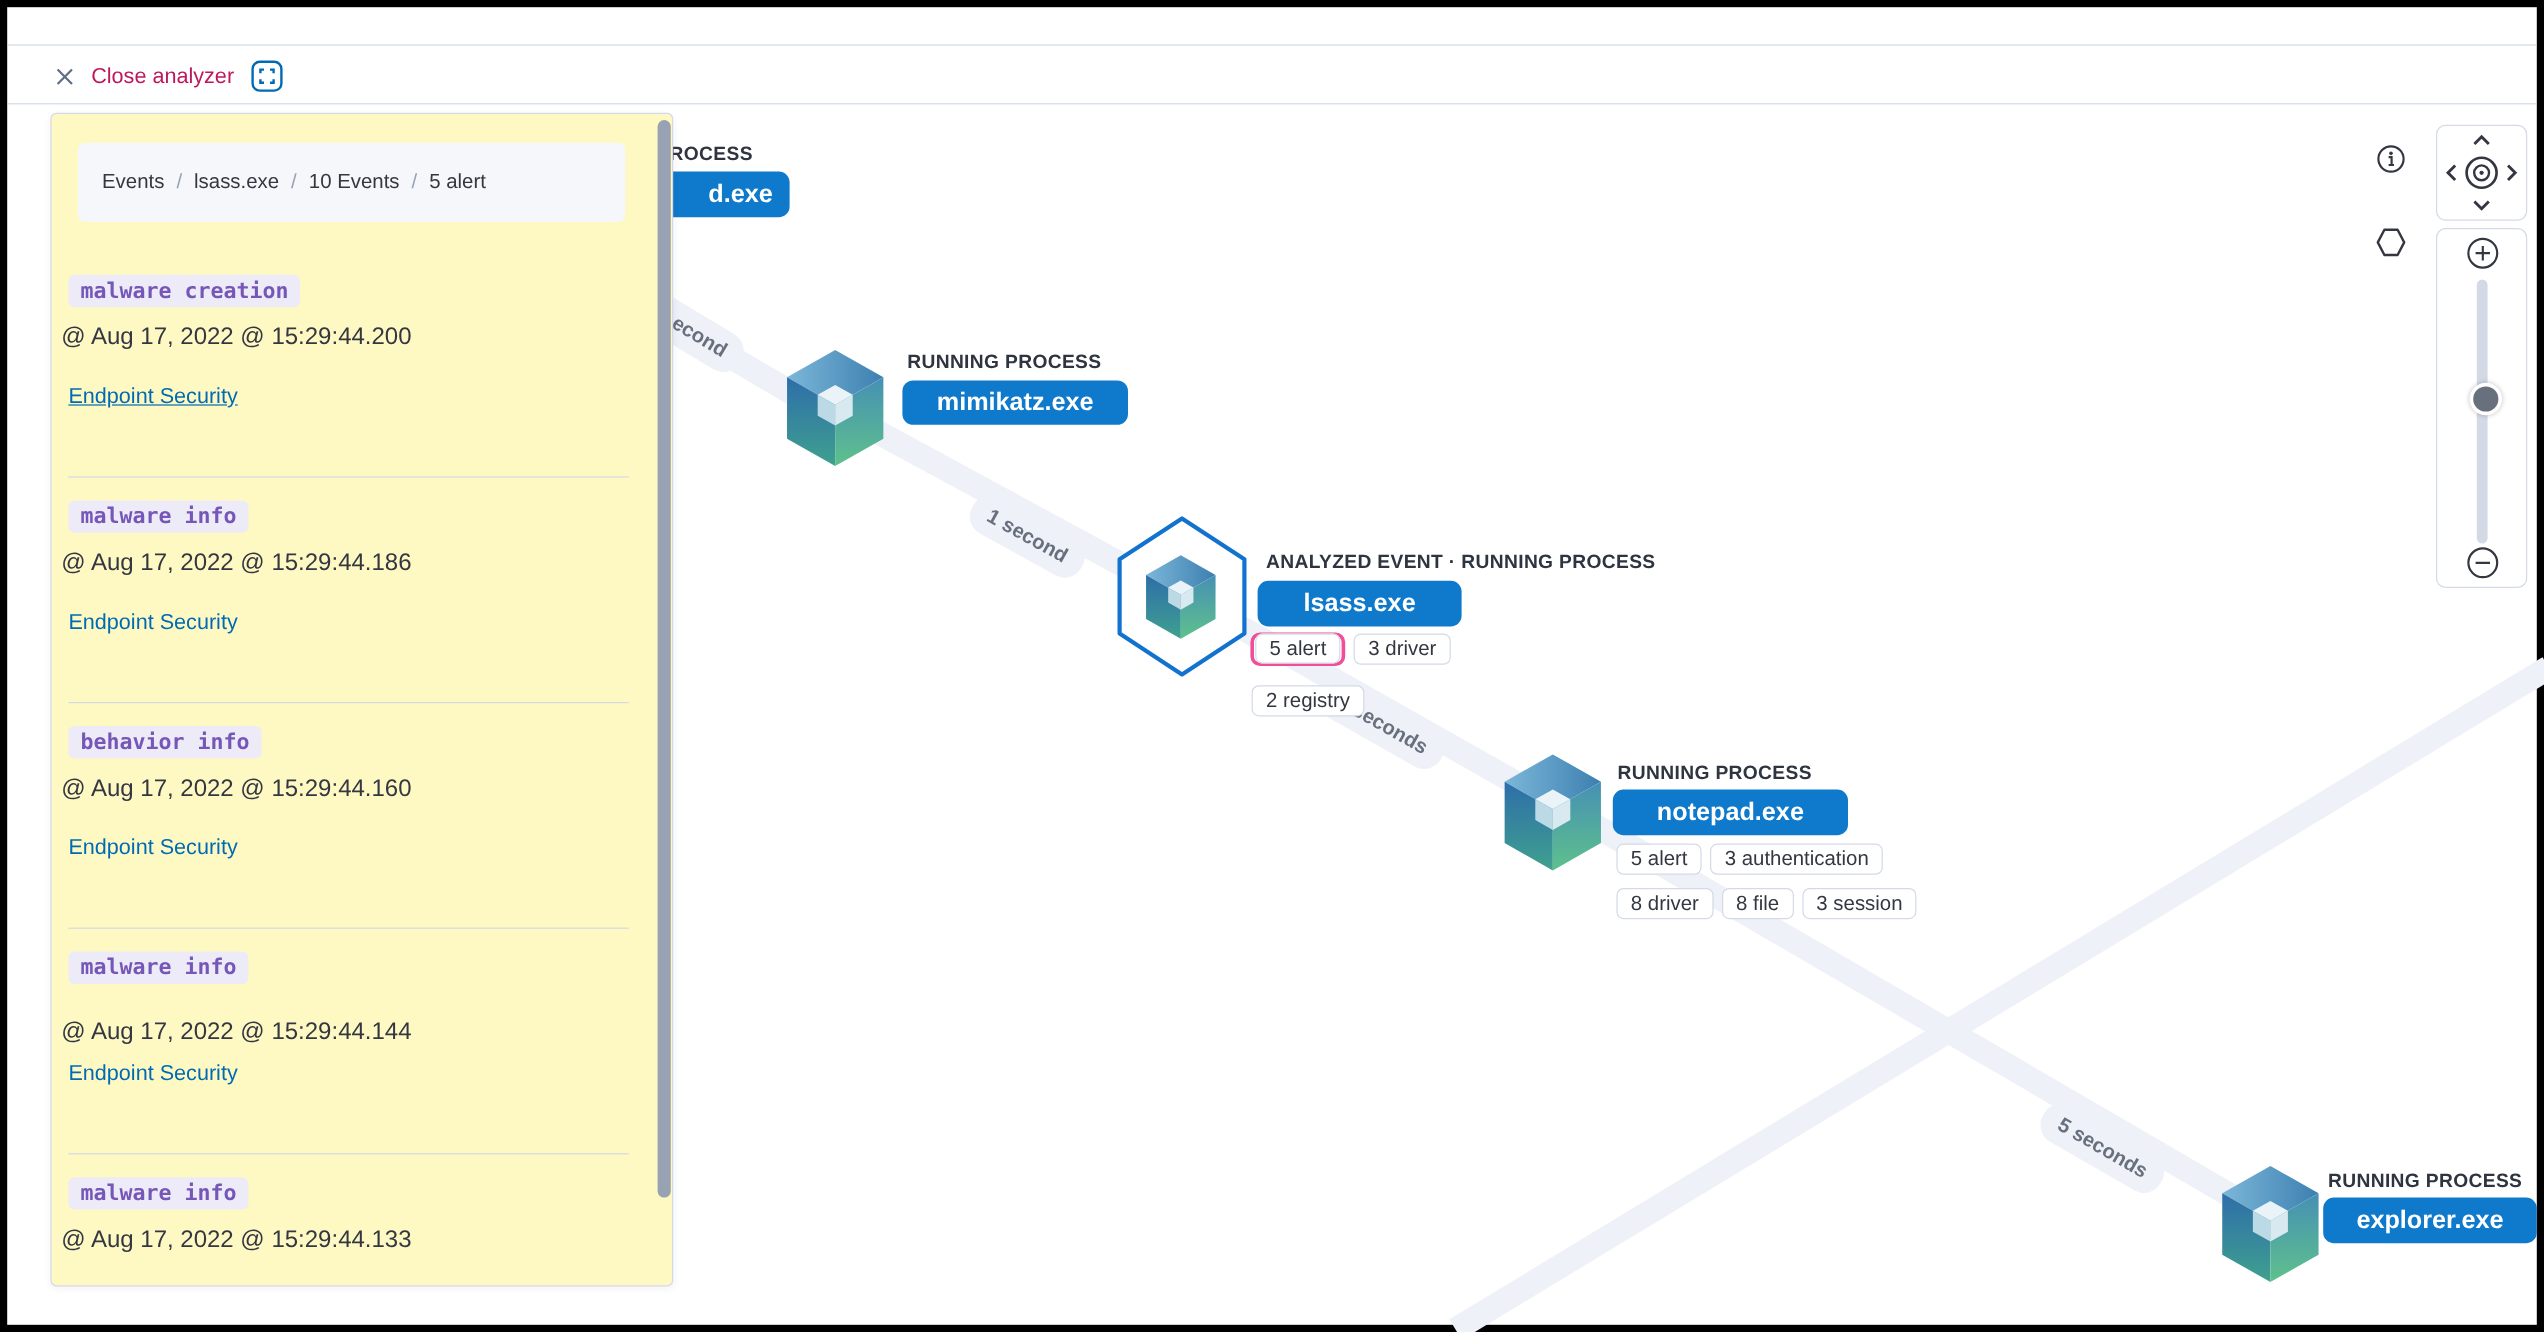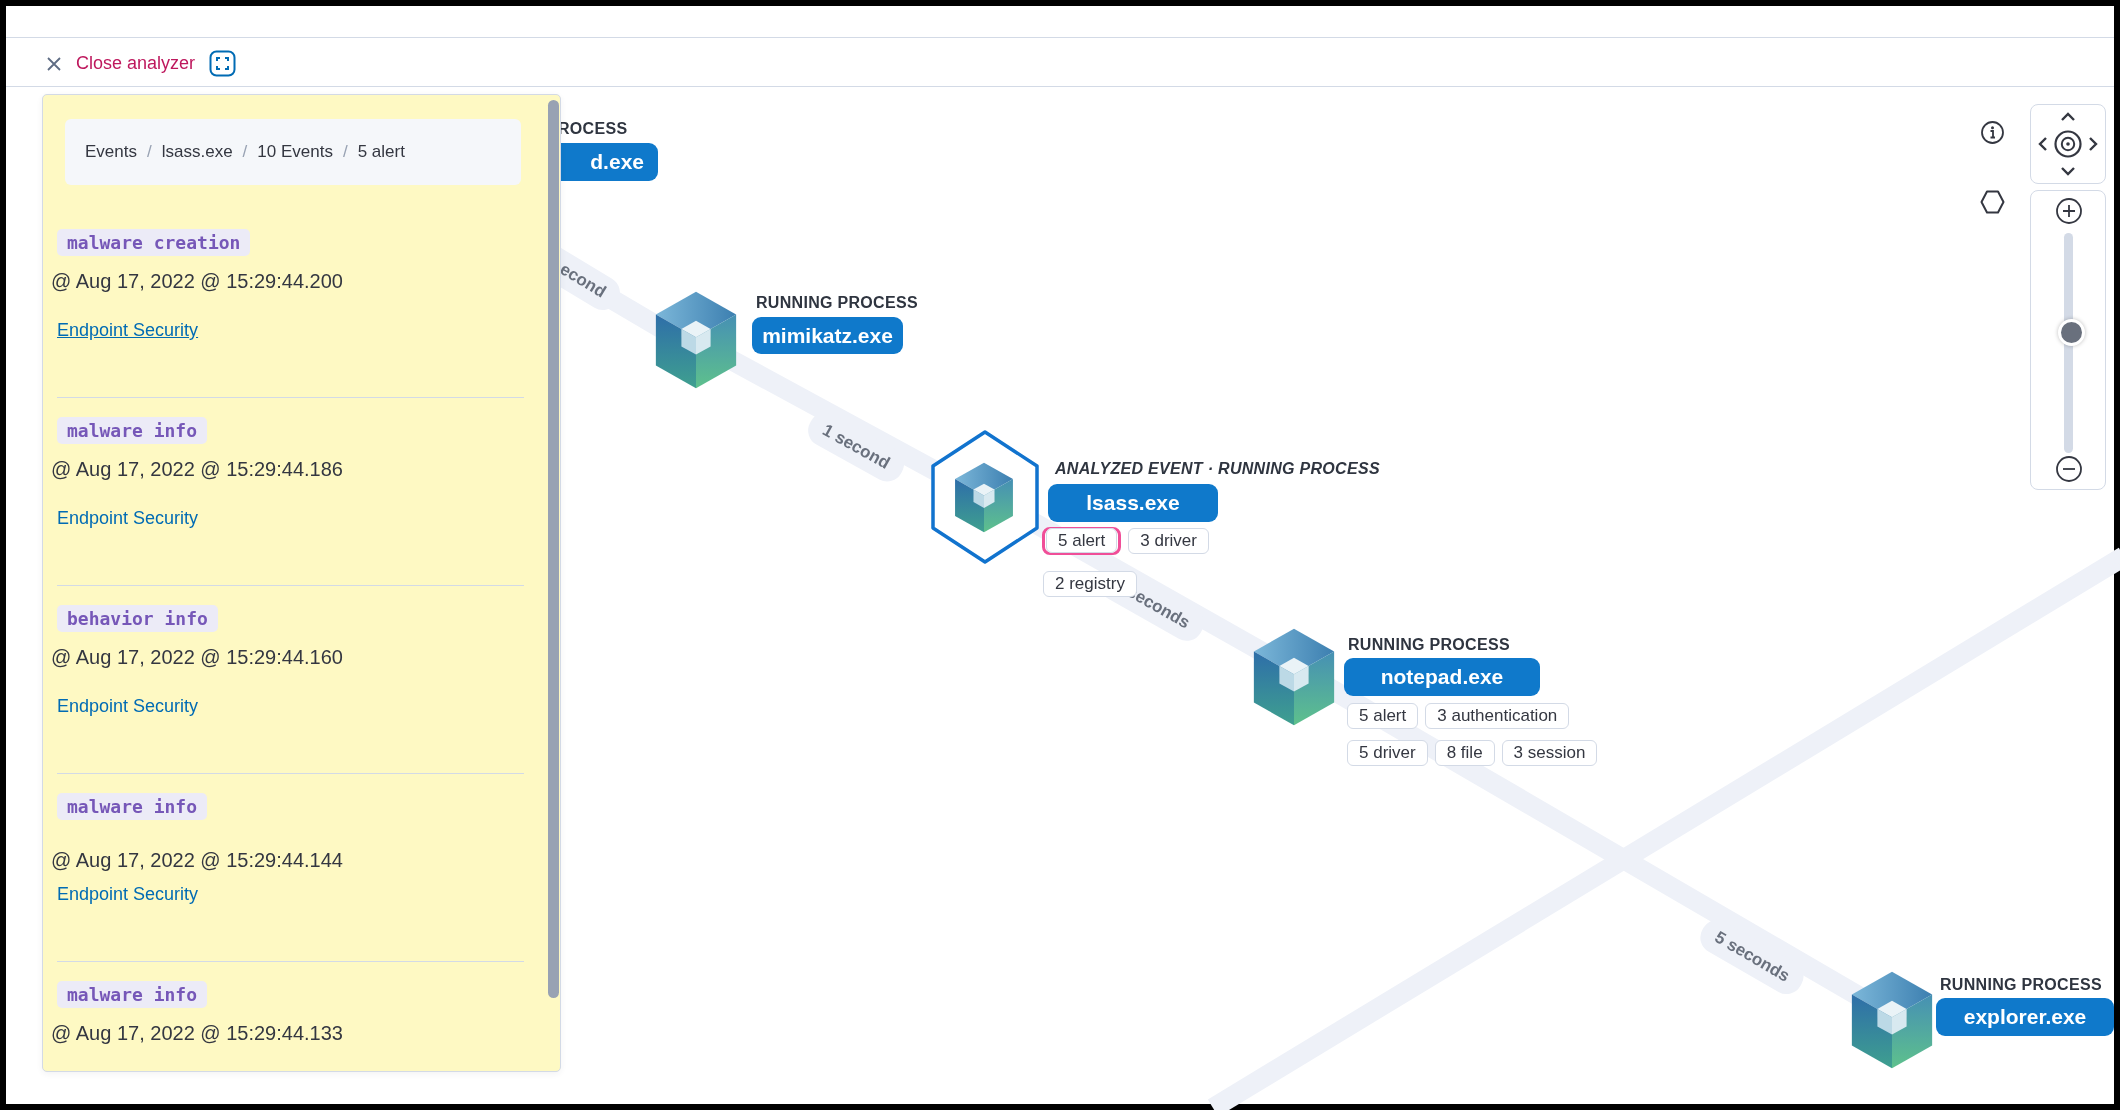--- a/index.html
+++ b/index.html
@@ -110,49 +110,49 @@
   <div class="elabel" style="left:1146px;top:598px;transform:translate(-50%,-50%) rotate(29.5deg);">3 seconds</div>
   <div class="elabel" style="left:1746px;top:951px;transform:translate(-50%,-50%) rotate(30deg);">5 seconds</div>
 
   <div class="ntitle" style="left:552px;top:114px;">ROCESS</div>
   <div class="npill" style="left:474px;top:137px;width:178px;height:38px;justify-content:flex-end;padding-right:14px;box-sizing:border-box;">d.exe</div>
 
   <svg class="cube" style="left:644px;top:282px;" width="92" height="104">
         <use href="#cubeSym"></use>
       </svg>
   <div class="ntitle" style="left:750px;top:288px;">RUNNING PROCESS</div>
-  <div class="npill" style="left:746px;top:311px;width:151px;height:37px;">mimikatz.exe</div>
+  <div class="npill" style="left:746px;top:311px;width:188px;height:37px;">mimikatz.exe</div>
 
   <svg style="position:absolute;left:919px;top:422px;z-index:3;" width="120" height="138">
     <polygon points="60,4 112,38 112,100 60,134 8,100 8,38" fill="#ffffff" stroke="#1173ce" stroke-width="3.5" stroke-linejoin="round"></polygon>
   </svg>
   <svg class="cube" style="left:945px;top:454px;" width="66" height="75">
         <use href="#cubeSym"></use>
       </svg>
-  <div class="ntitle" style="left:1049px;top:454px;font-style:italic;">ANALYZED EVENT · RUNNING PROCESS</div>
+  <div class="ntitle" style="left:1049px;top:454px;">ANALYZED EVENT · RUNNING PROCESS</div>
   <div class="npill" style="left:1042px;top:478px;width:170px;height:38px;">lsass.exe</div>
   <div class="pillrow" style="left:1036px;top:521px;">
     <span class="selring"><span class="cpill">5 alert</span></span>
     <span class="cpill">3 driver</span>
   </div>
   <div class="pillrow" style="left:1037px;top:565px;">
     <span class="cpill">2 registry</span>
   </div>
 
   <svg class="cube" style="left:1242px;top:619px;" width="92" height="104">
         <use href="#cubeSym"></use>
       </svg>
   <div class="ntitle" style="left:1342px;top:630px;">RUNNING PROCESS</div>
   <div class="npill" style="left:1338px;top:652px;width:196px;height:38px;">notepad.exe</div>
   <div class="pillrow" style="left:1341px;top:697px;">
     <span class="cpill">5 alert</span>
     <span class="cpill">3 authentication</span>
   </div>
   <div class="pillrow" style="left:1341px;top:734px;">
-    <span class="cpill">5 driver</span>
+    <span class="cpill">8 driver</span>
     <span class="cpill">8 file</span>
     <span class="cpill">3 session</span>
   </div>
 
   <svg class="cube" style="left:1840px;top:962px;" width="92" height="104">
         <use href="#cubeSym"></use>
       </svg>
   <div class="ntitle" style="left:1934px;top:970px;">RUNNING PROCESS</div>
   <div class="npill" style="left:1930px;top:992px;width:178px;height:38px;">explorer.exe</div>
 

